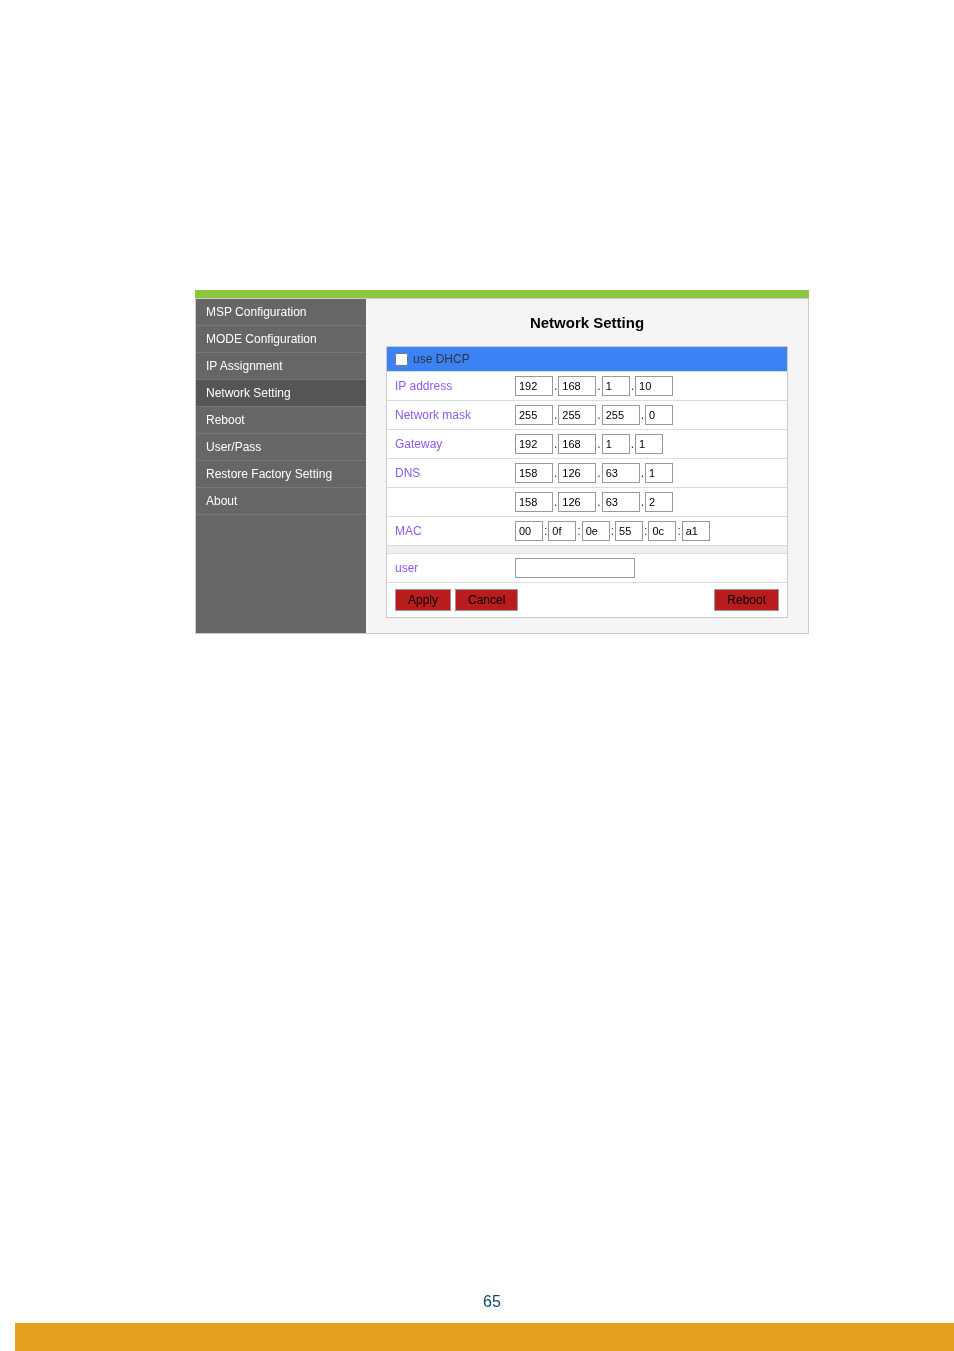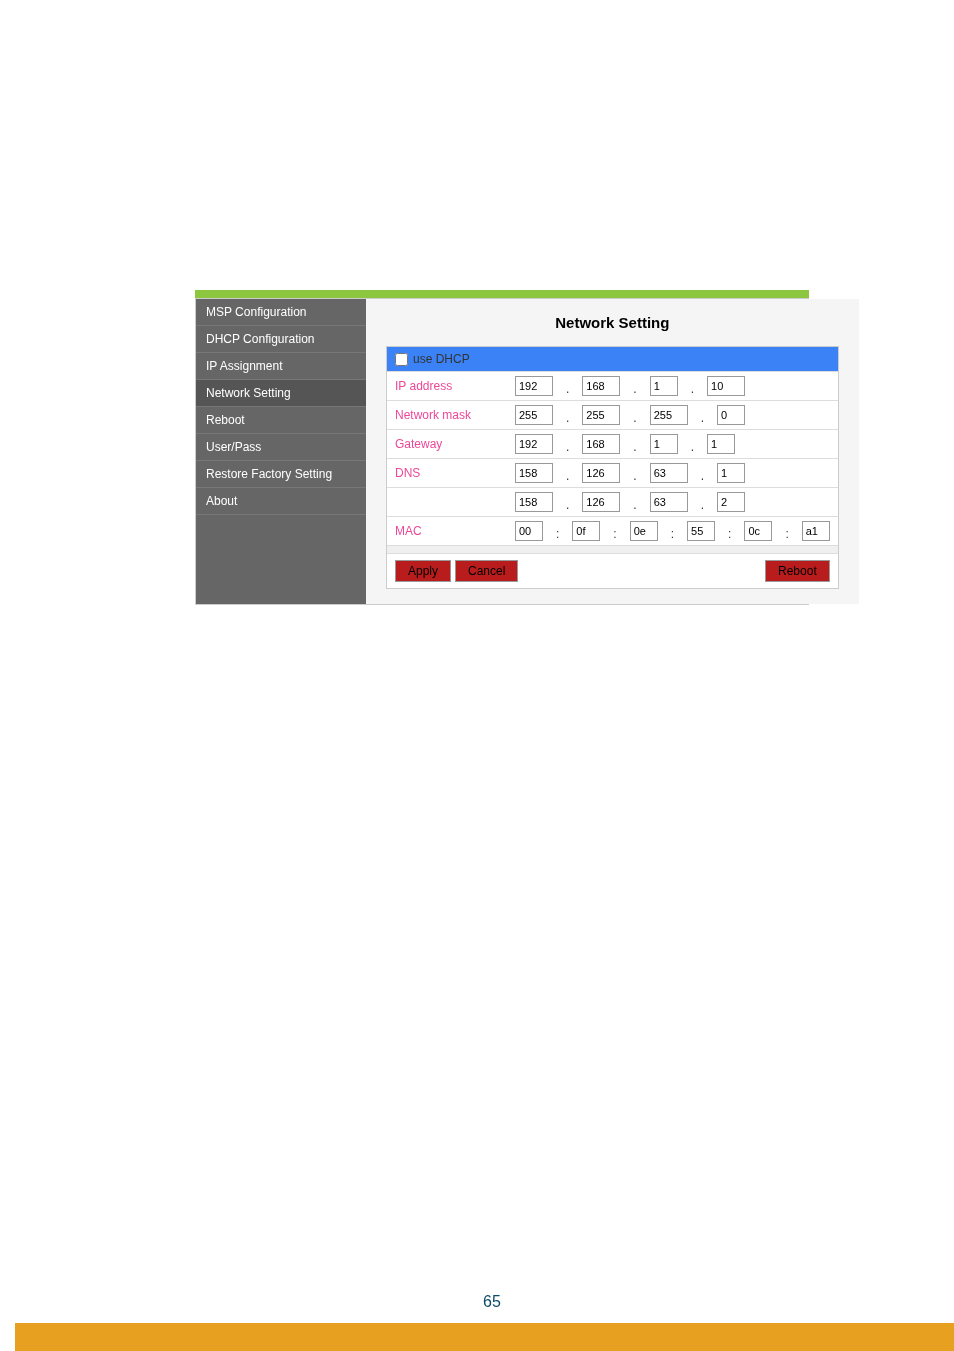--- a/index.html
+++ b/index.html
@@ -101,28 +101,28 @@
       display: flex;
       align-items: center;
       border-bottom: 1px solid #ddd;
       padding: 4px 8px;
       background: #fff;
     }
 
     .form-label {
       width: 120px;
       font-size: 12px;
-      color: #ec4899;
+      color: #8b5cf6;
       flex-shrink: 0;
     }
 
     .form-inputs {
       display: flex;
-      align-items: flex-end;
-      gap: 12px;
+      align-items: center;
+      gap: 0;
     }
 
     .ip-input {
       width: 38px;
       height: 20px;
       border: 1px solid #999;
       font-size: 11px;
       padding: 1px 3px;
       background: #fff;
     }
@@ -200,21 +200,21 @@
 
   <div class="top-bar"></div>
 
   <div class="main-panel">
 
     <div class="sidebar">
       <div class="sidebar-item">
         <span>MSP Configuration</span>
       </div>
       <div class="sidebar-item">
-        <span>DHCP Configuration</span>
+        <span>MODE Configuration</span>
       </div>
       <div class="sidebar-item">
         <span>IP Assignment</span>
       </div>
       <div class="sidebar-item active">
         <span>Network Setting</span>
       </div>
       <div class="sidebar-item">
         <span>Reboot</span>
       </div>
@@ -318,20 +318,24 @@
             <span class="ip-sep">:</span>
             <input class="mac-input" type="text" value="0c" style="">
             <span class="ip-sep">:</span>
             <input class="mac-input" type="text" value="a1" style="">
           </div>
         </div>
 
         <div class="divider-row"></div>
 
 
+        <div class="form-row">
+          <div class="form-label">user</div>
+          <input class="text-input" type="text" value="" style="">
+        </div>
 
 
         <div class="btn-row">
           <div class="btn-group">
             <button class="btn">Apply</button>
             <button class="btn">Cancel</button>
           </div>
           <button class="btn">Reboot</button>
         </div>
 

